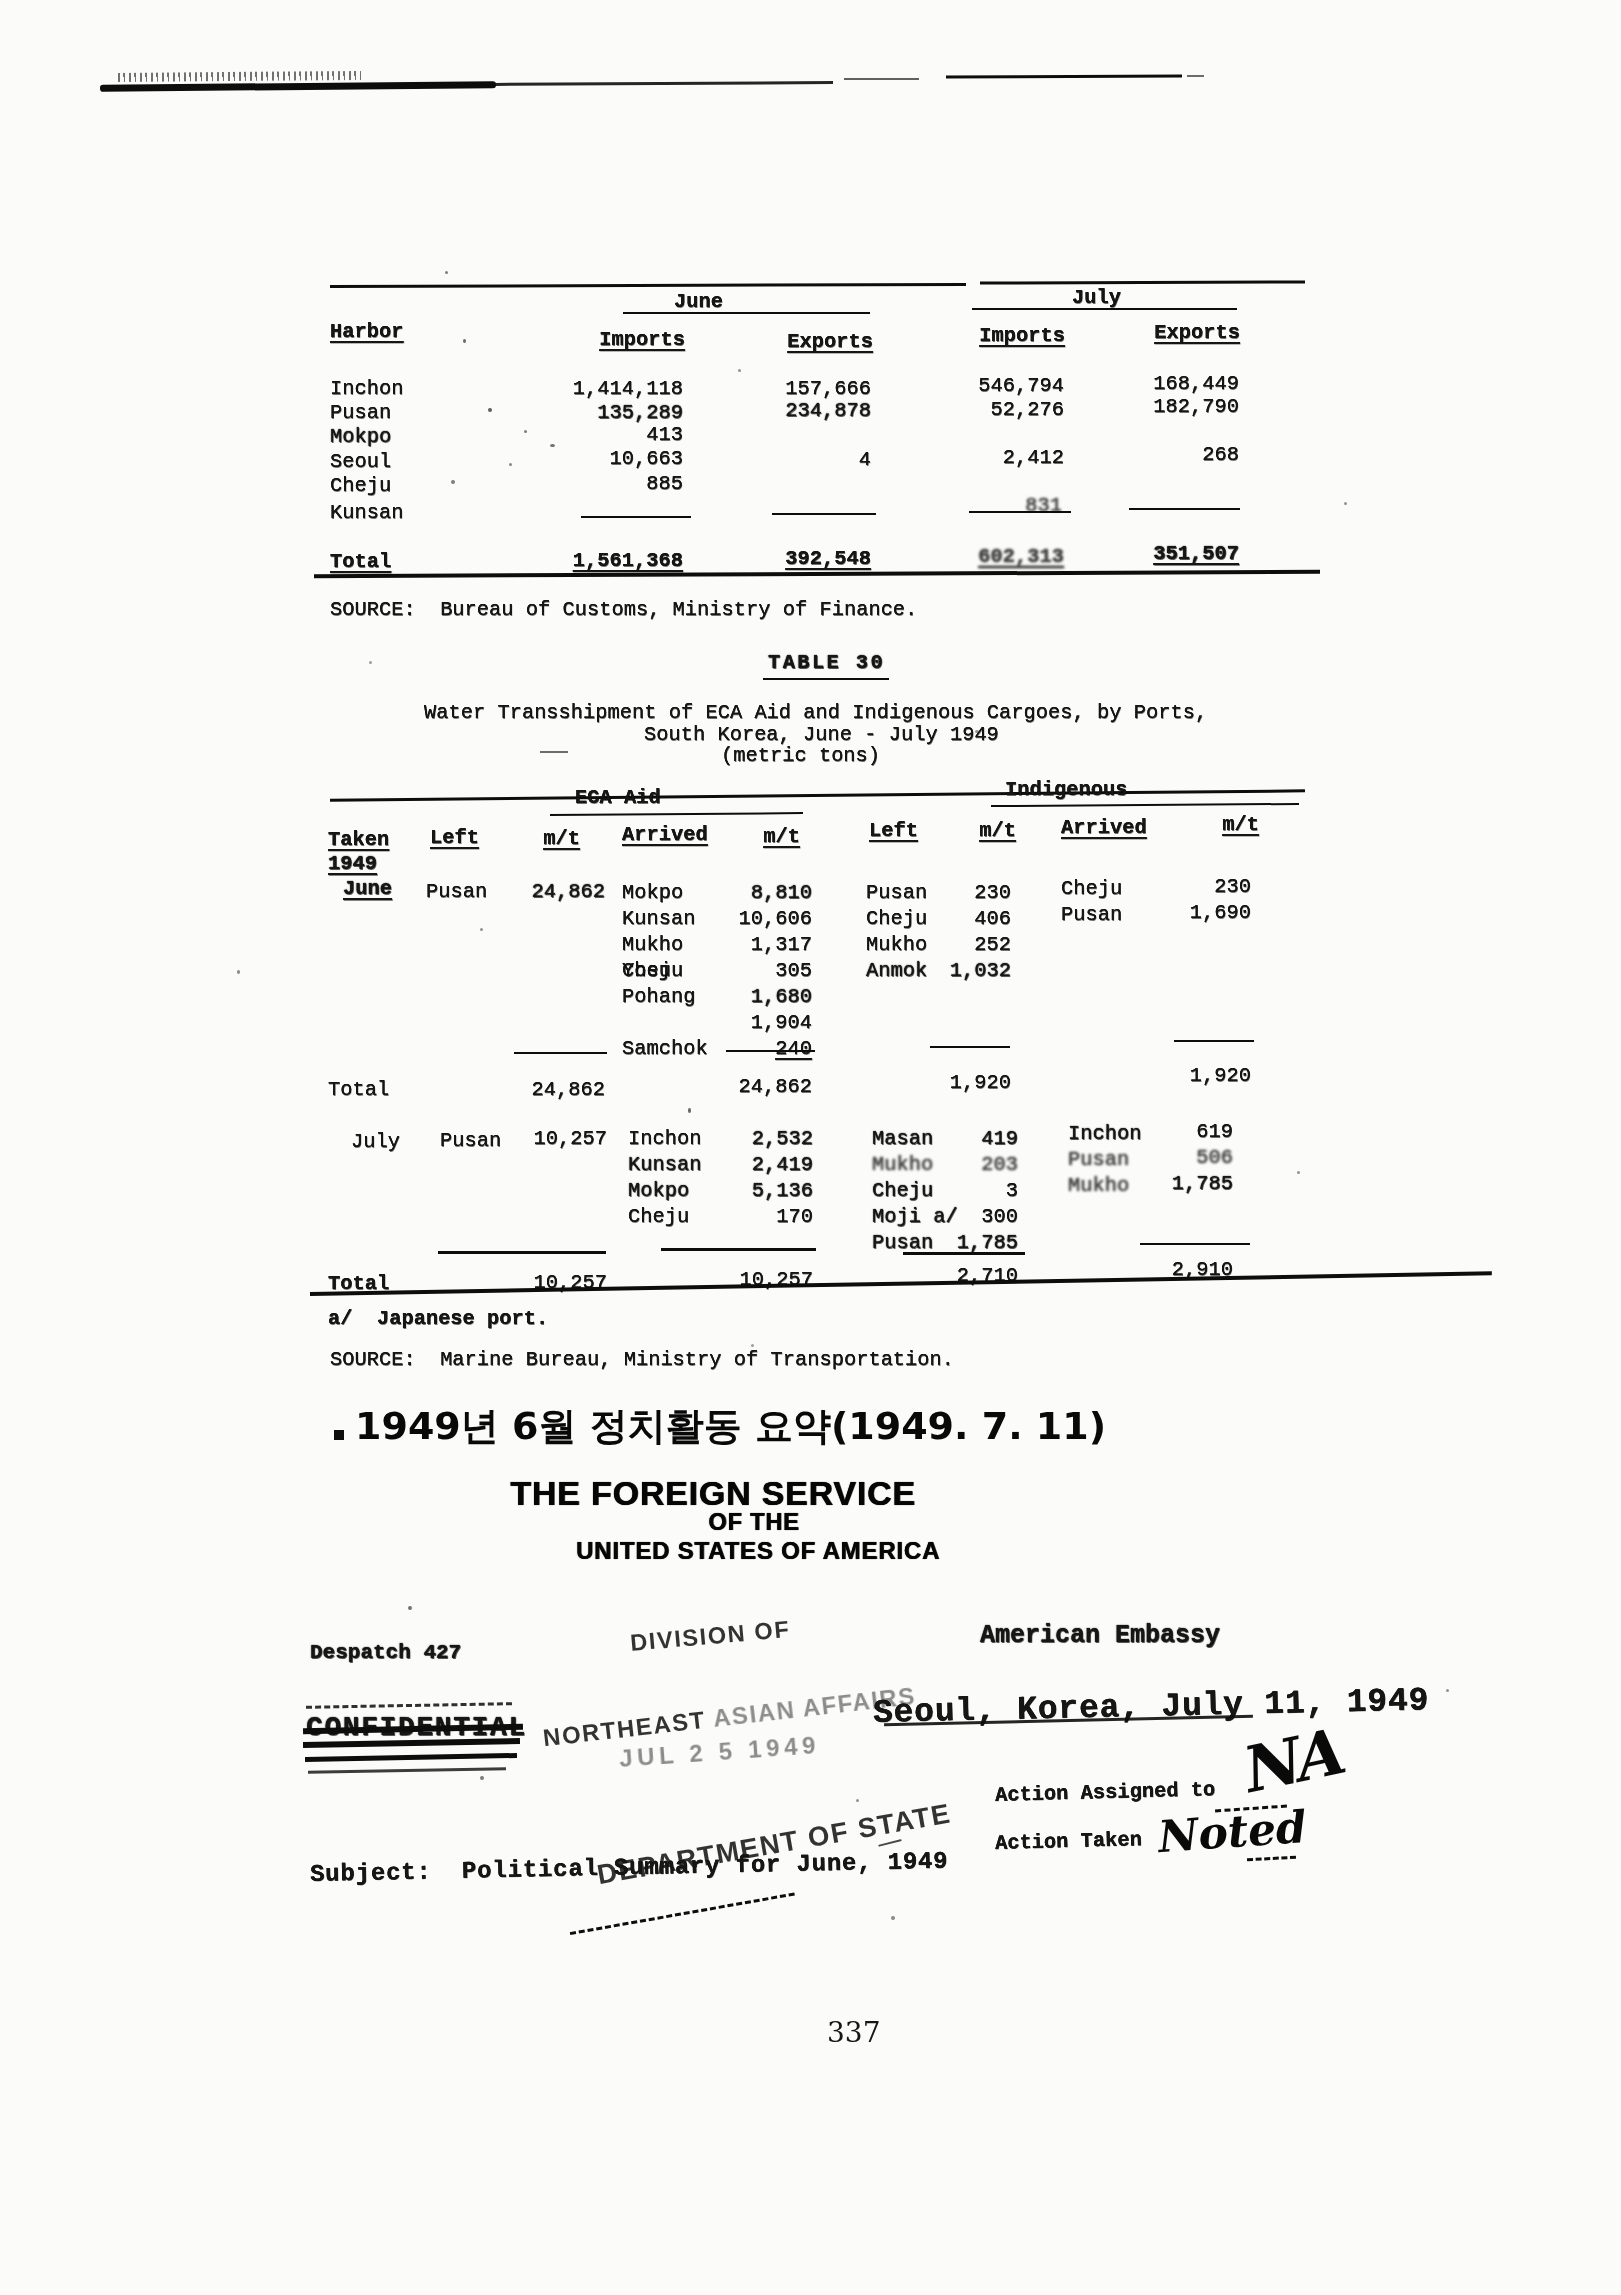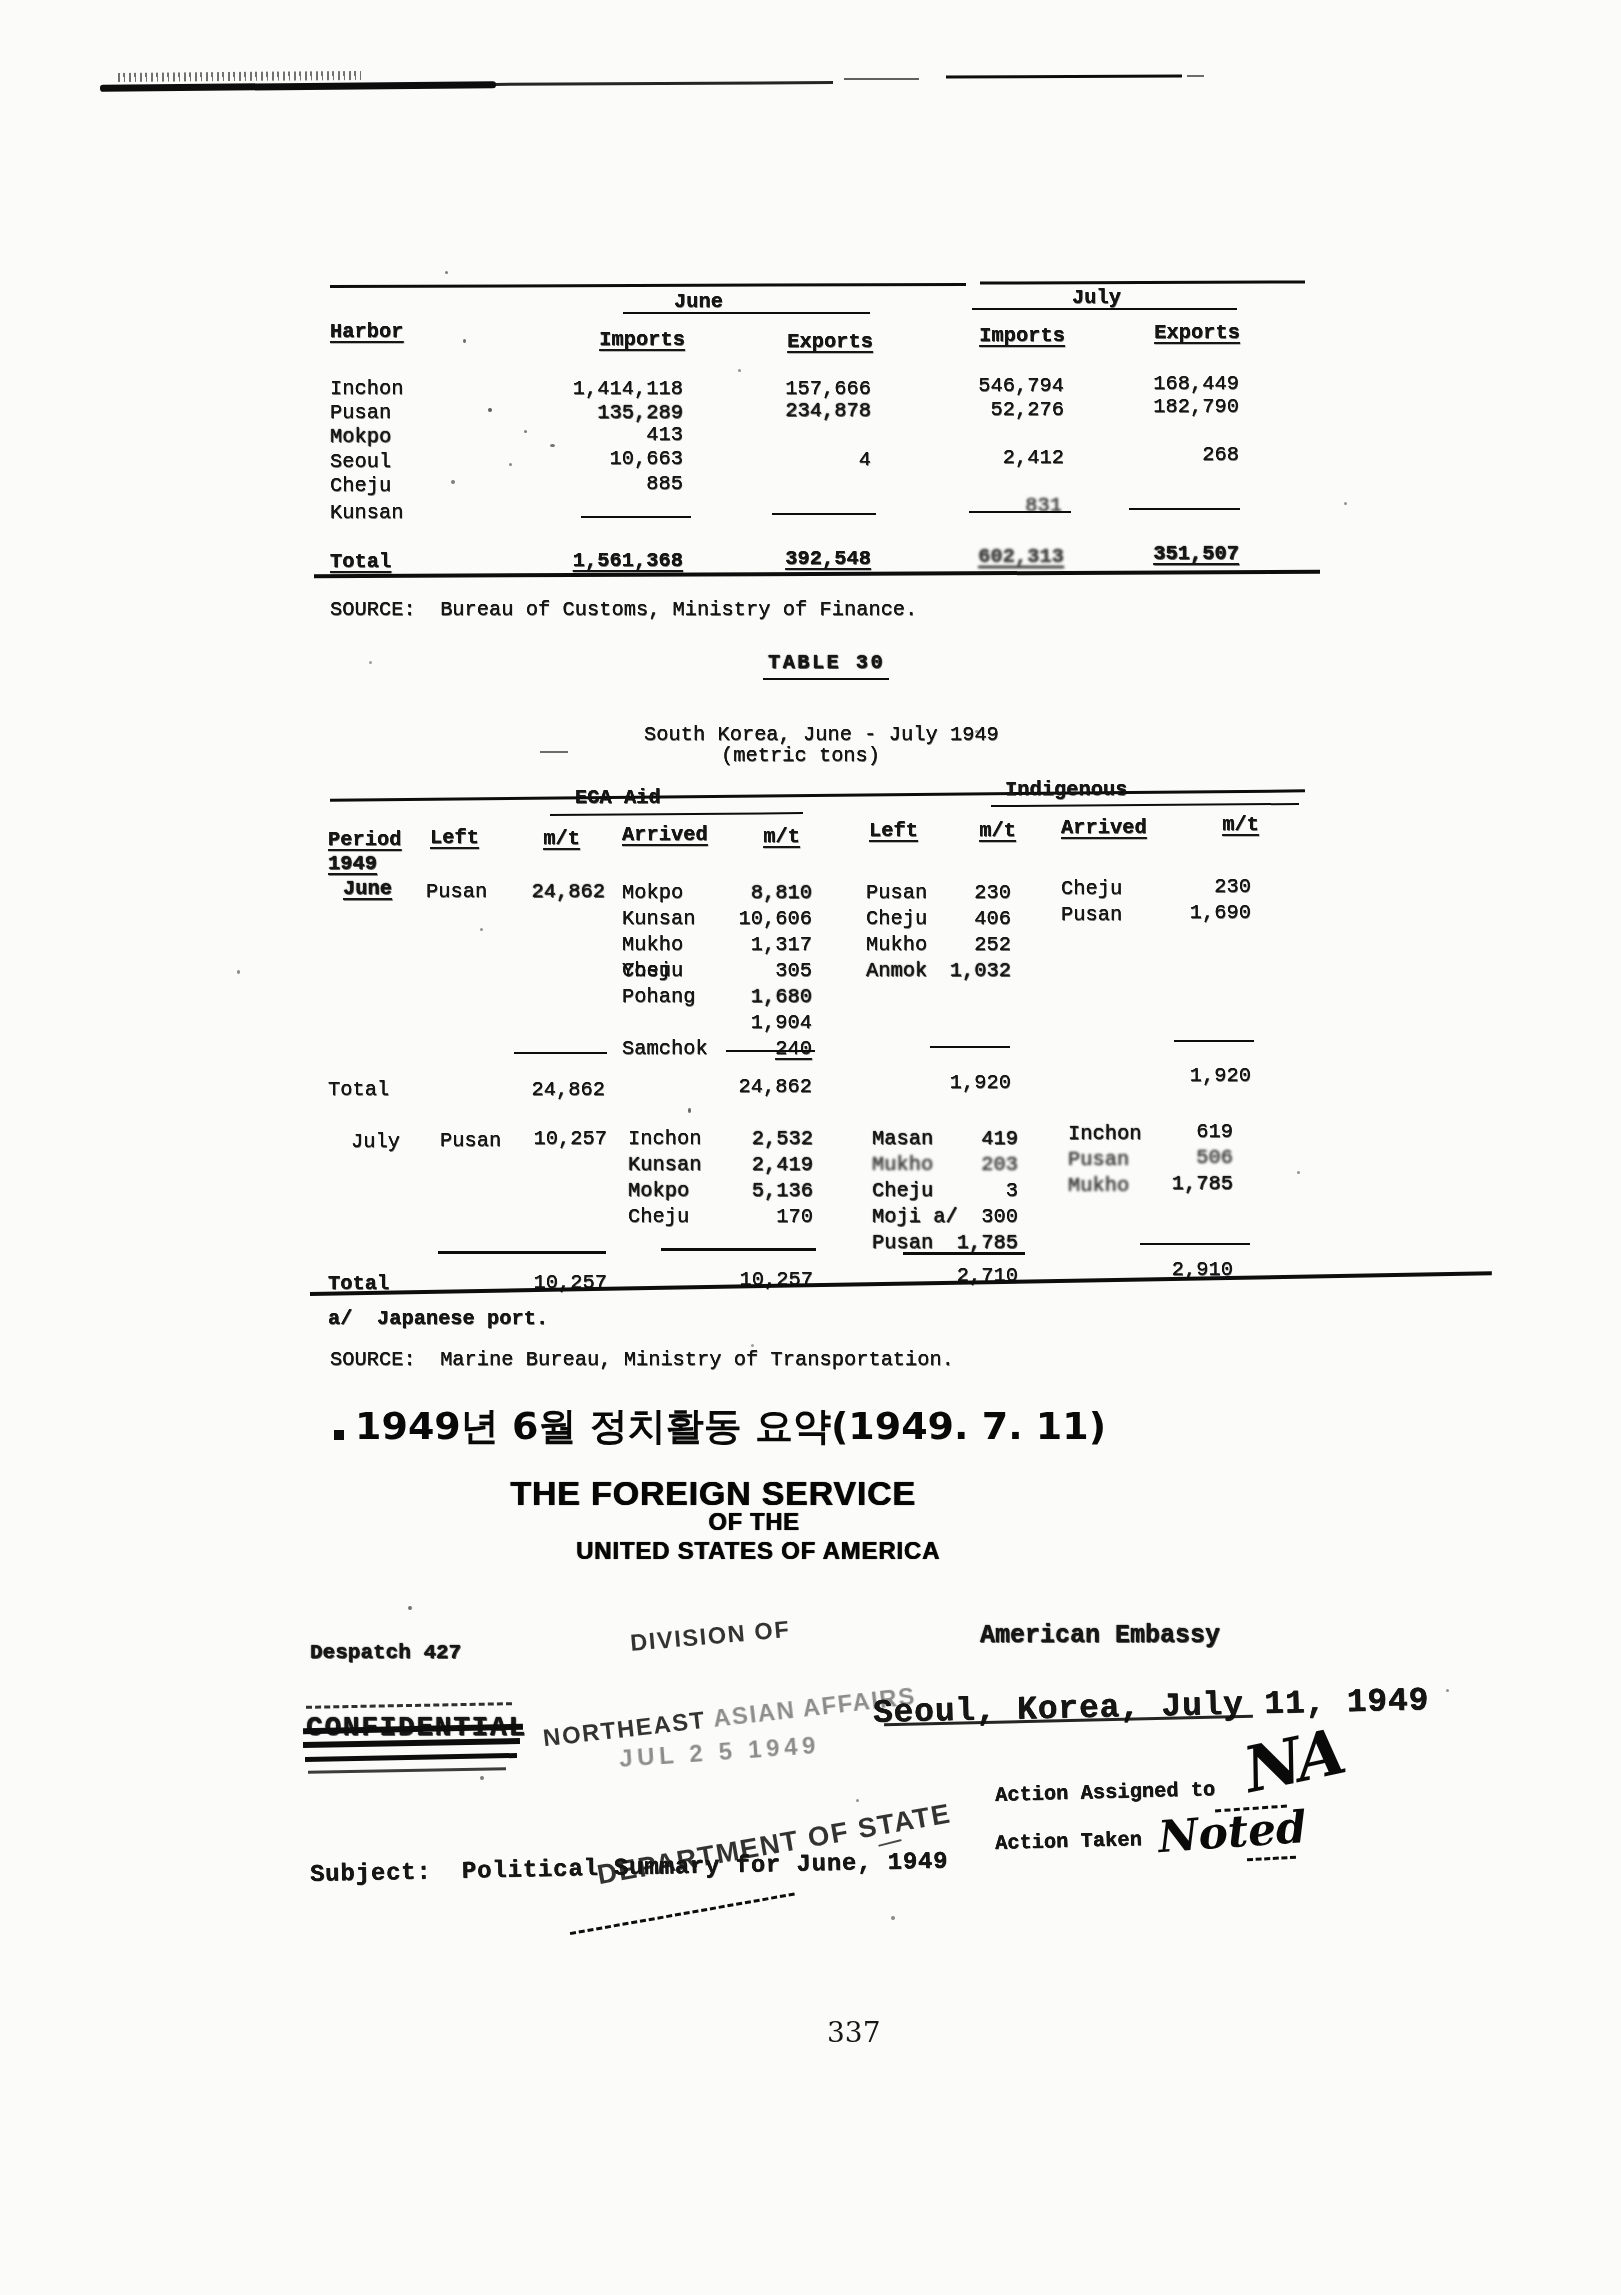--- a/index.html
+++ b/index.html
@@ -83,31 +83,32 @@
   <div class="t b u s1" style="right:751px;top:548px;">392,548</div>
   <div class="t b u s3" style="right:558px;top:546px;">602,313</div>
   <div class="t b u s2" style="right:383px;top:543px;">351,507</div>
   <div class="rule" style="left:314px;top:572px;width:1006px;height:3.9px;transform:rotate(-0.25deg);"></div>
 
   <div class="t s1" style="left:330px;top:599px;">SOURCE:  Bureau of Customs, Ministry of Finance.</div>
 
   <div class="t b s2" style="left:768px;top:652px;letter-spacing:2.4px;text-align:right;">TABLE 30</div>
   <div class="rule" style="left:763px;top:678px;width:126px;height:2.4px;"></div>
 
+  <div class="t s1" style="left:424px;top:702px;">Water Transshipment of ECA Aid and Indigenous Cargoes, by Ports,</div>
   <div class="t s1" style="left:644px;top:724px;">South Korea, June - July 1949</div>
   <div class="rule" style="left:540px;top:751px;width:28px;height:2.4px;opacity:.6;"></div>
   <div class="t s1" style="left:721px;top:745px;">(metric tons)</div>
 
   <div class="rule" style="left:330px;top:794px;width:975px;height:3.1px;transform:rotate(-0.55deg);"></div>
   <div class="t b s1" style="left:575px;top:787px;">ECA Aid</div>
   <div class="rule" style="left:550px;top:813px;width:253px;height:2.4px;transform:rotate(-0.4deg);"></div>
   <div class="t b s1" style="left:1005px;top:779px;">Indigenous</div>
   <div class="rule" style="left:991px;top:804px;width:308px;height:2.4px;transform:rotate(-0.4deg);"></div>
 
-  <div class="t b u s1" style="left:328px;top:829px;">Period</div>
+  <div class="t b u s1" style="left:328px;top:829px;">Taken</div>
   <div class="t b u s1" style="left:430px;top:827px;">Left</div>
   <div class="t b u s1" style="right:1042px;top:828px;">m/t</div>
   <div class="t b u s1" style="left:622px;top:824px;">Arrived</div>
   <div class="t b u s1" style="right:822px;top:826px;">m/t</div>
   <div class="t b u s1" style="left:869px;top:820px;">Left</div>
   <div class="t b u s1" style="right:606px;top:820px;">m/t</div>
   <div class="t b u s1" style="left:1061px;top:817px;">Arrived</div>
   <div class="t b u s1" style="right:363px;top:814px;">m/t</div>
 
   <div class="t b u s2" style="left:328px;top:853px;">1949</div>

